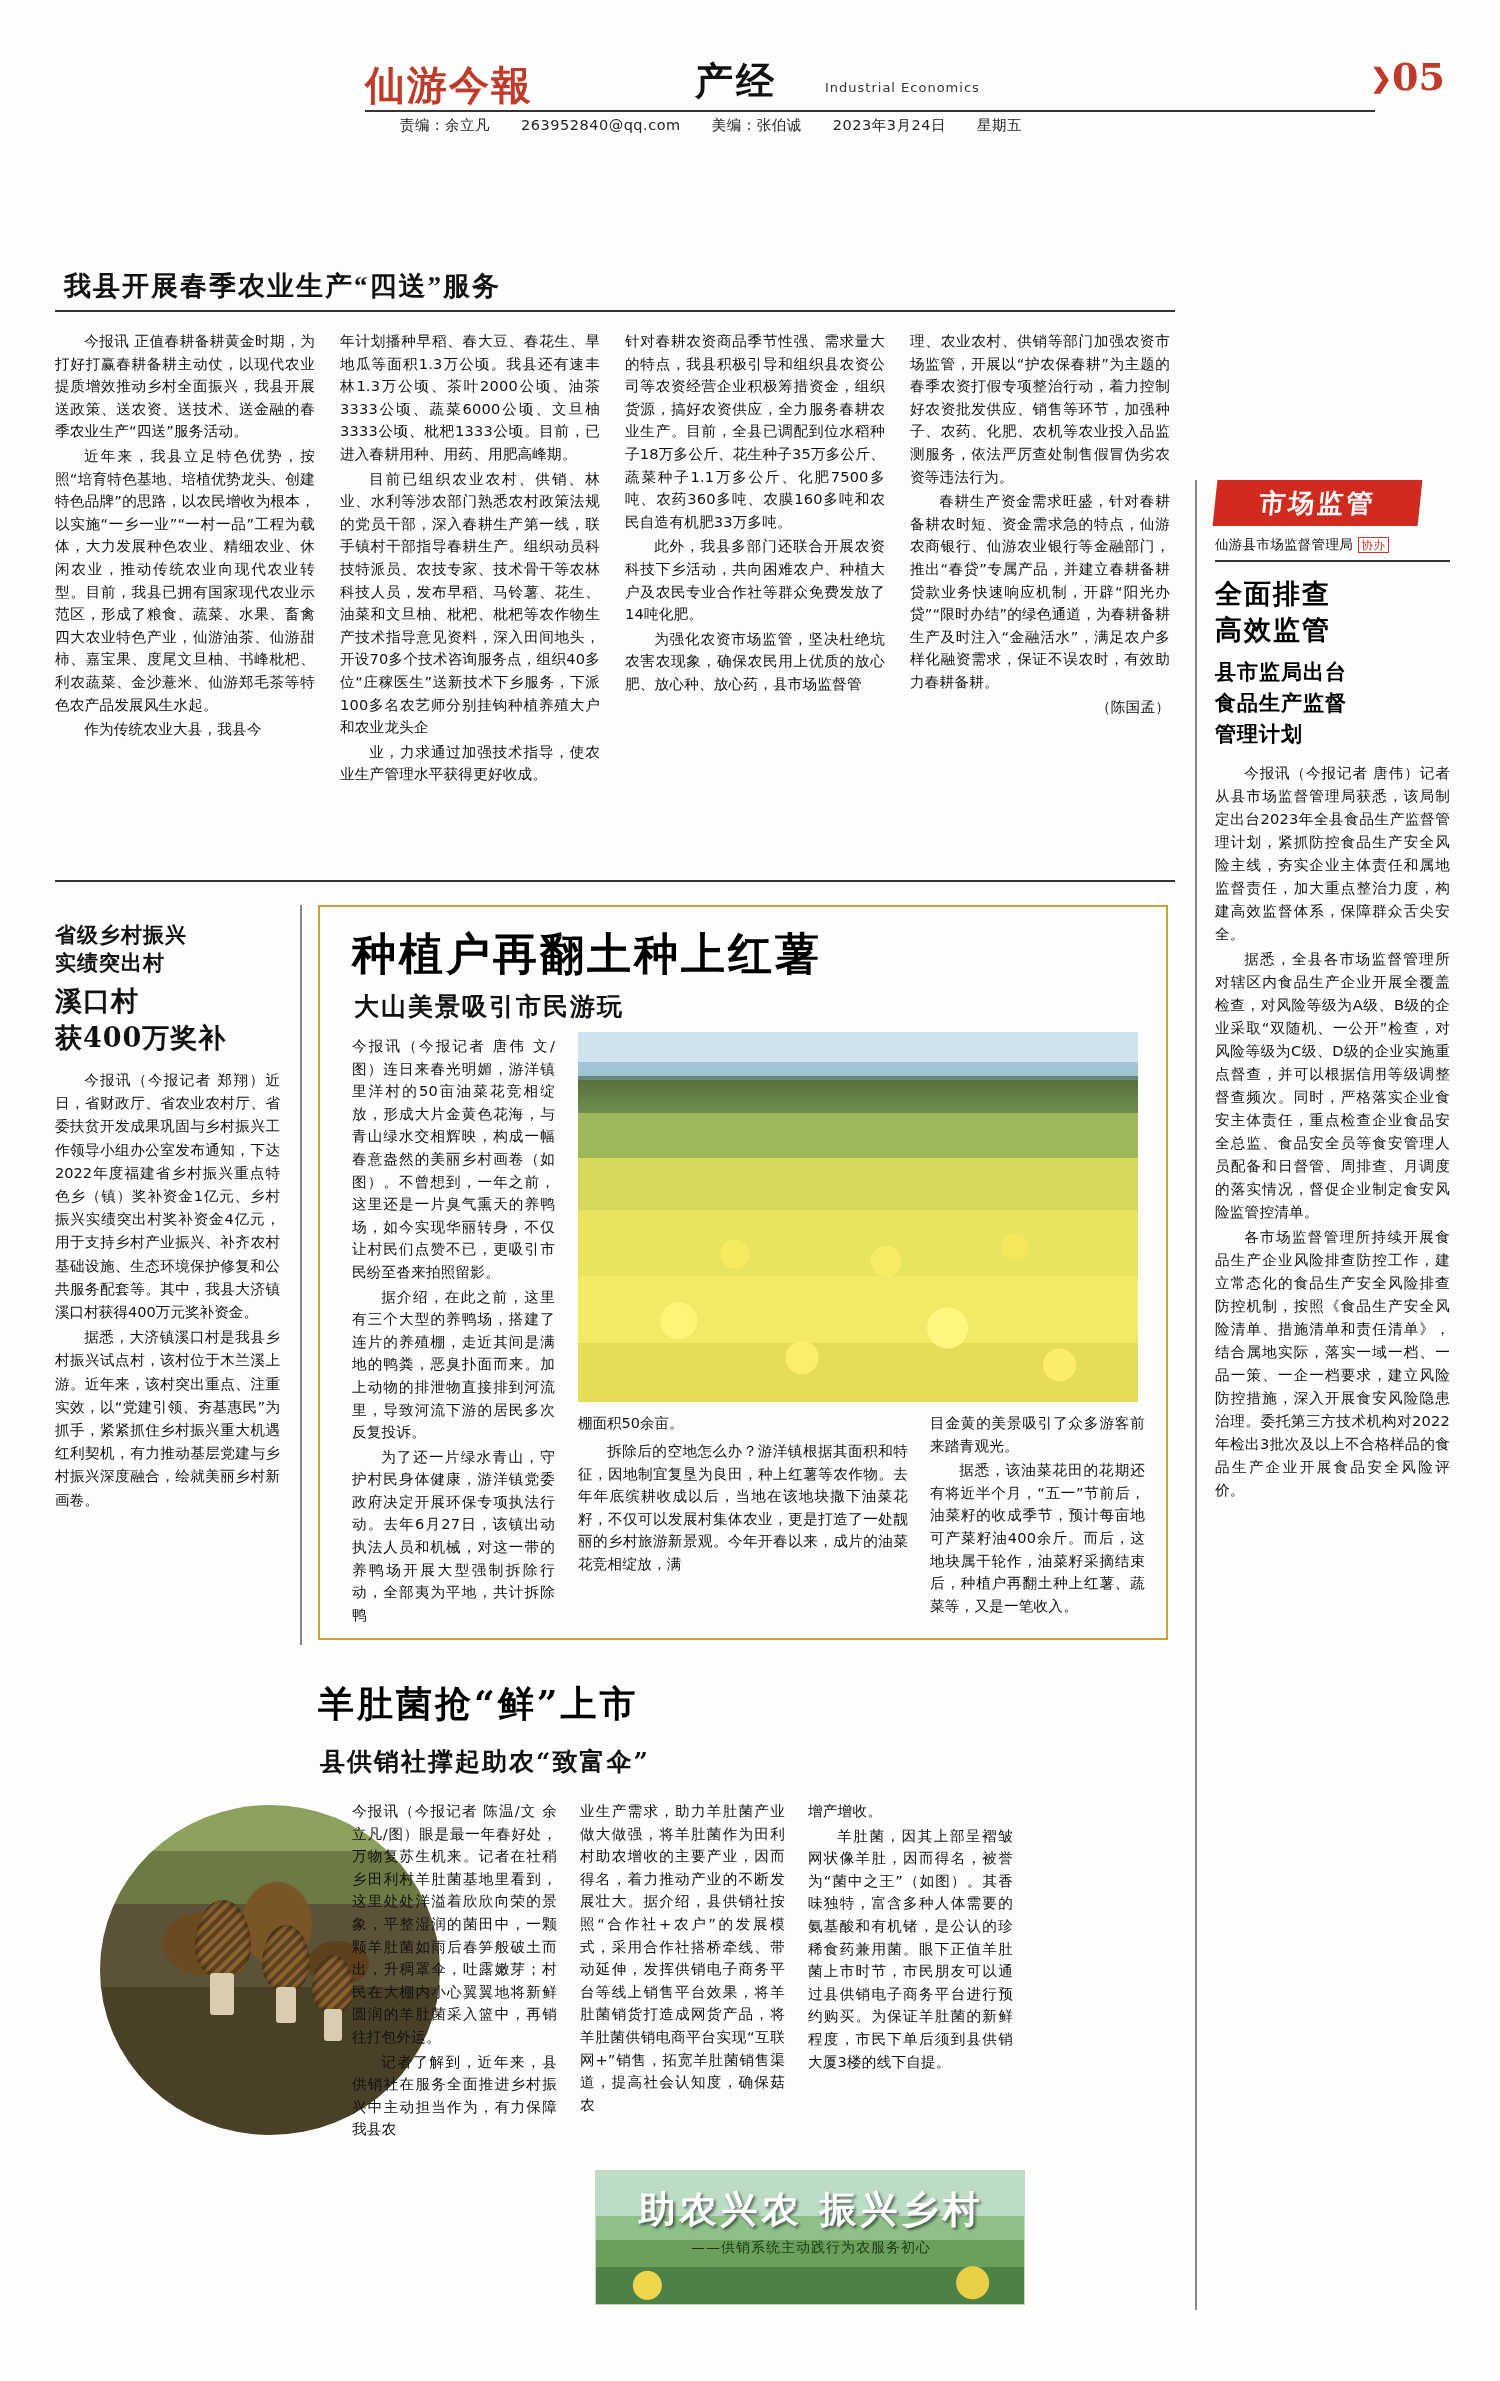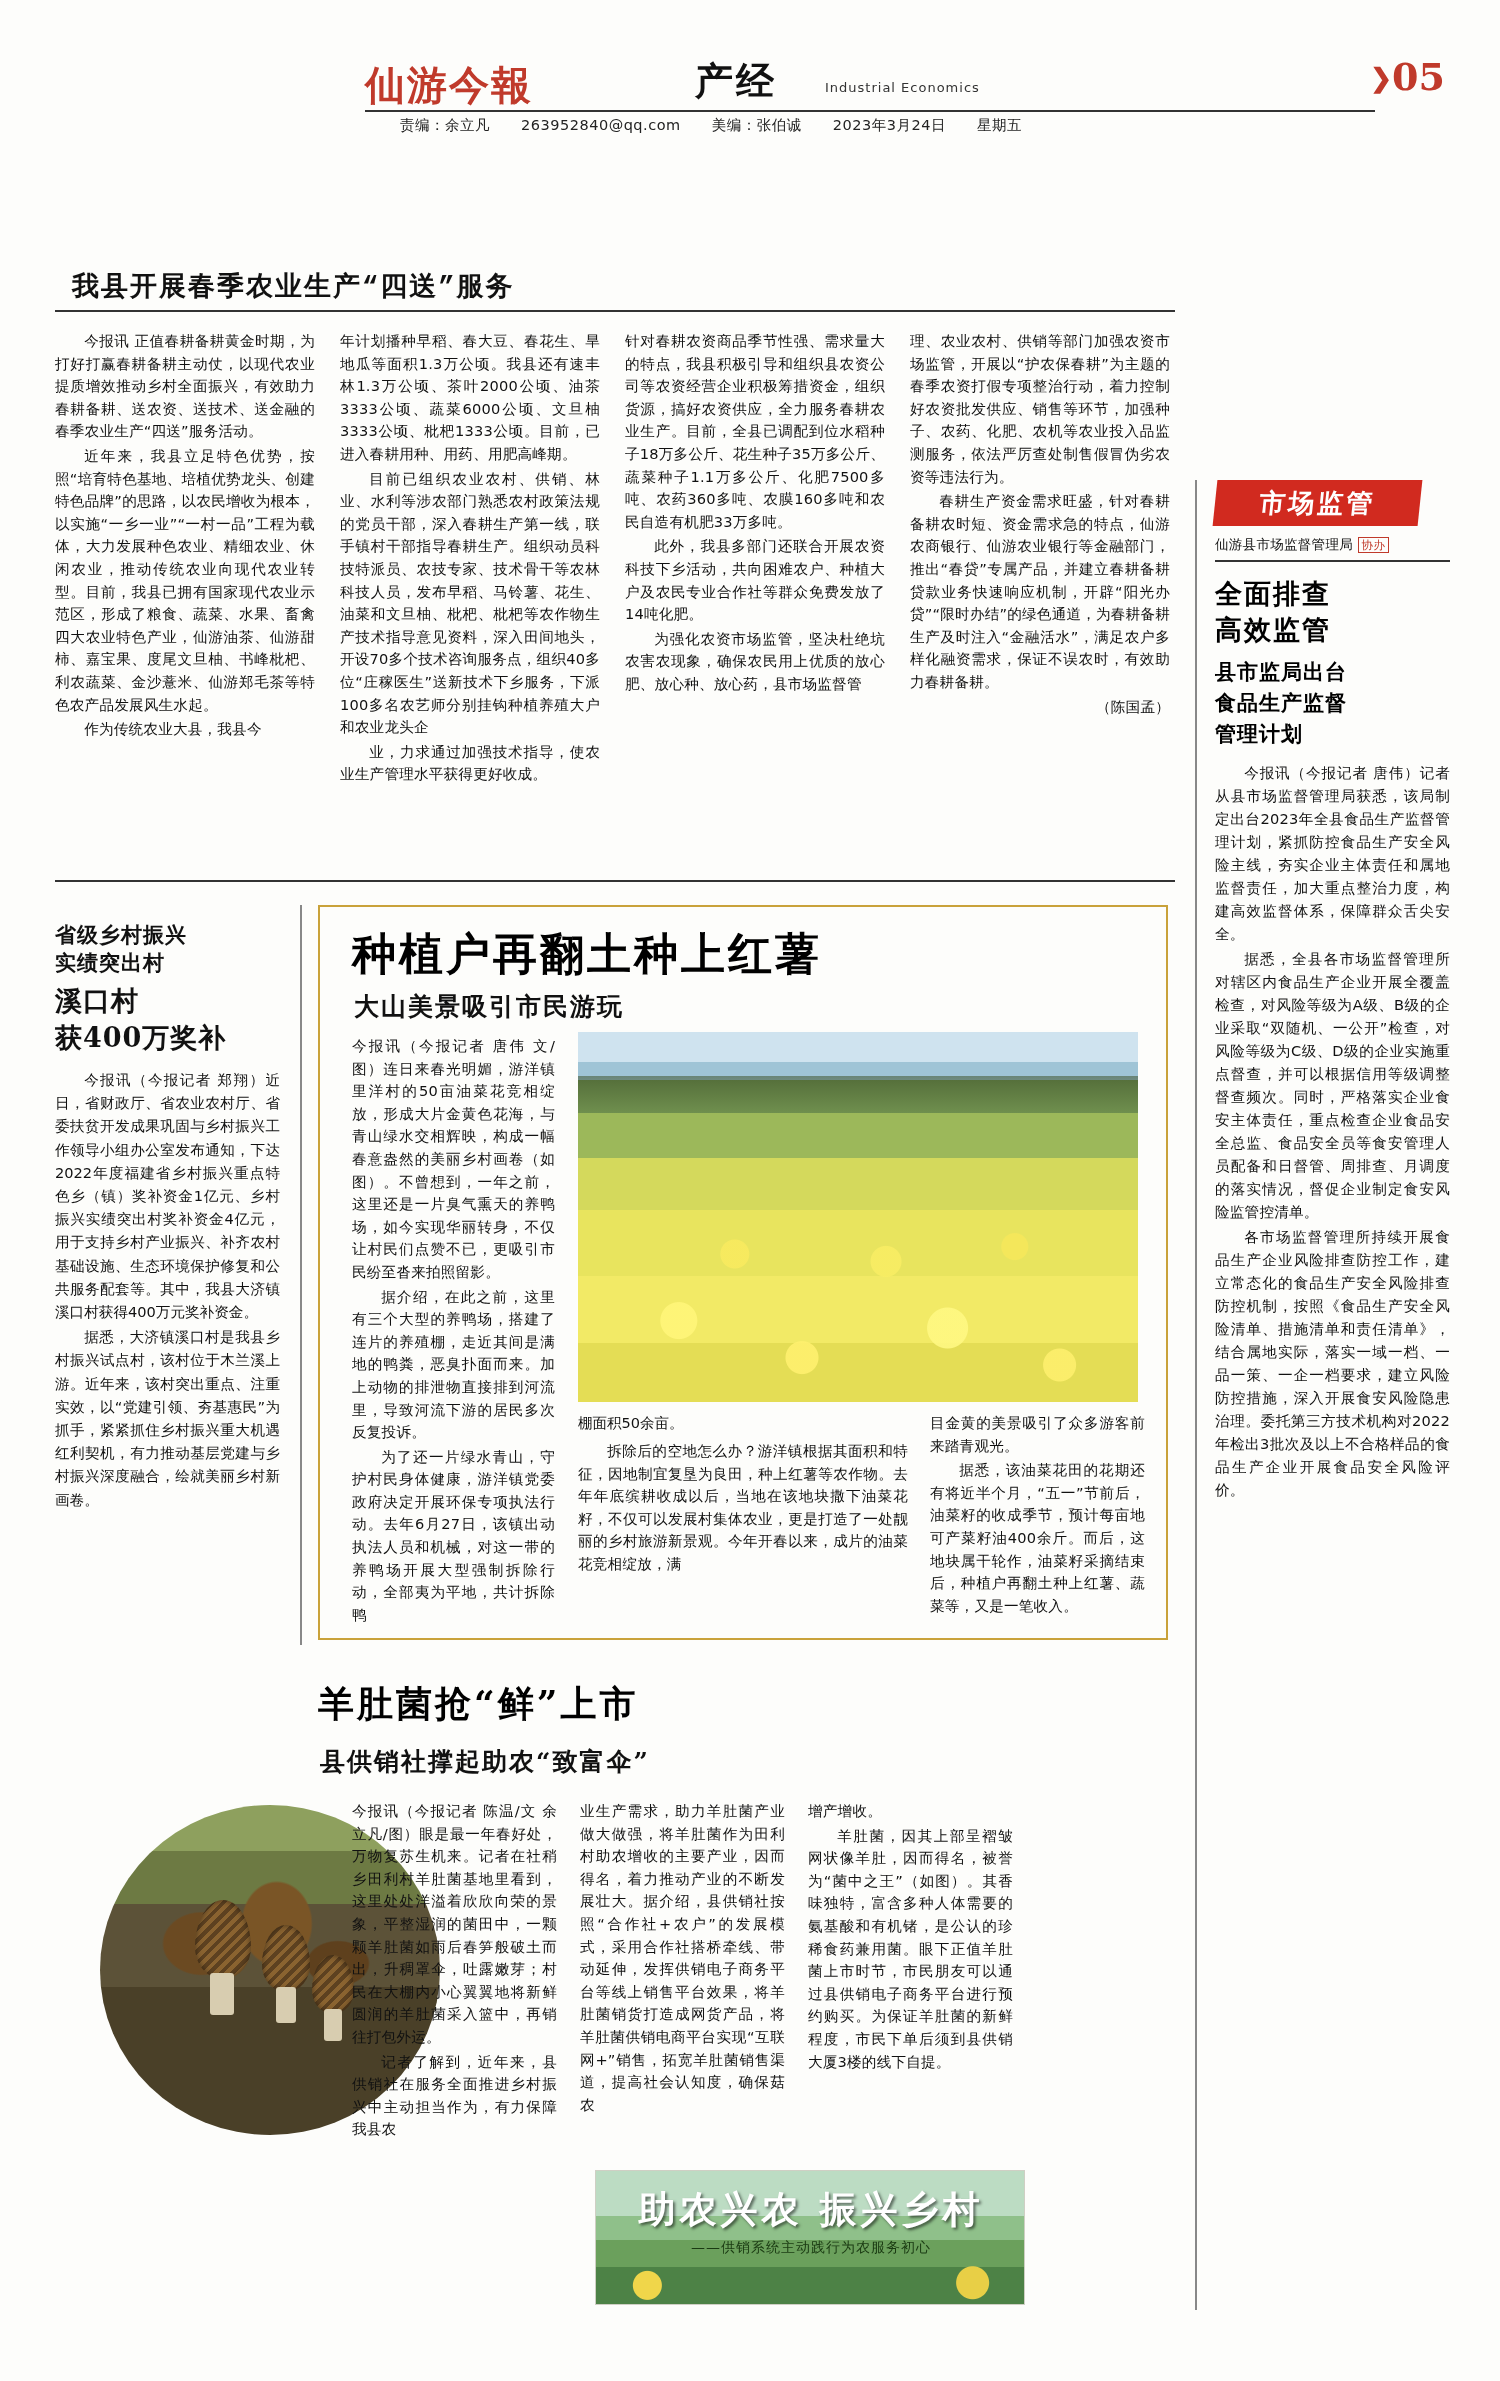--- a/index.html
+++ b/index.html
@@ -47,22 +47,22 @@
   }
   .page-num .chev { font-size:26px; vertical-align:3px; }
 
   
   .lead-head {
     position:absolute; left:55px; top:185px;
     font-family:"DejaVu Serif", serif;
     font-size:58px; font-weight:bold; letter-spacing:4px; color:#000;
   }
   .lead-sub {
-    position:absolute; left:72px; top:268px;
-    font-family:Liberation Mono, monospace;
+    position:absolute; left:64px; top:268px;
+    font-family:Liberation Serif, serif;
     font-size:27px; font-weight:bold; letter-spacing:2px; color:#111;
   }
   .lead-rule {
     position:absolute; left:55px; top:310px; width:1120px; height:2px; background:#333;
   }
 
   
   .col {
     position:absolute;
     font-size:14.6px;
@@ -248,21 +248,21 @@
     </div>
     <div class="page-num">
       <span class="chev">❯</span><span>05</span>
     </div>
   </div>
 
   <div class="lead-sub">我县开展春季农业生产“四送”服务</div>
   <div class="lead-rule"></div>
 
   <div class="col" id="lead-c1">
-    <p>今报讯  正值春耕备耕黄金时期，为打好打赢春耕备耕主动仗，以现代农业提质增效推动乡村全面振兴，有效助力春耕备耕、送农资、送技术、送金融的春季农业生产“四送”服务活动。</p>
+    <p>今报讯  正值春耕备耕黄金时期，为打好打赢春耕备耕主动仗，以现代农业提质增效推动乡村全面振兴，我县开展送政策、送农资、送技术、送金融的春季农业生产“四送”服务活动。</p>
     <p>近年来，我县立足特色优势，按照“培育特色基地、培植优势龙头、创建特色品牌”的思路，以农民增收为根本，以实施“一乡一业”“一村一品”工程为载体，大力发展种色农业、精细农业、休闲农业，推动传统农业向现代农业转型。目前，我县已拥有国家现代农业示范区，形成了粮食、蔬菜、水果、畜禽四大农业特色产业，仙游油茶、仙游甜柿、嘉宝果、度尾文旦柚、书峰枇杷、利农蔬菜、金沙薏米、仙游郑毛茶等特色农产品发展风生水起。</p>
     <p>作为传统农业大县，我县今</p>
   </div>
   <div class="col" id="lead-c2">
     <p class="noind">年计划播种早稻、春大豆、春花生、旱地瓜等面积1.3万公顷。我县还有速丰林1.3万公顷、茶叶2000公顷、油茶3333公顷、蔬菜6000公顷、文旦柚3333公顷、枇杷1333公顷。目前，已进入春耕用种、用药、用肥高峰期。</p>
     <p>目前已组织农业农村、供销、林业、水利等涉农部门熟悉农村政策法规的党员干部，深入春耕生产第一线，联手镇村干部指导春耕生产。组织动员科技特派员、农技专家、技术骨干等农林科技人员，发布早稻、马铃薯、花生、油菜和文旦柚、枇杷、枇杷等农作物生产技术指导意见资料，深入田间地头，开设70多个技术咨询服务点，组织40多位“庄稼医生”送新技术下乡服务，下派100多名农艺师分别挂钩种植养殖大户和农业龙头企</p>
     <p>业，力求通过加强技术指导，使农业生产管理水平获得更好收成。</p>
   </div>
   <div class="col" id="lead-c3">
     <p class="noind">针对春耕农资商品季节性强、需求量大的特点，我县积极引导和组织县农资公司等农资经营企业积极筹措资金，组织货源，搞好农资供应，全力服务春耕农业生产。目前，全县已调配到位水稻种子18万多公斤、花生种子35万多公斤、蔬菜种子1.1万多公斤、化肥7500多吨、农药360多吨、农膜160多吨和农民自造有机肥33万多吨。</p>

